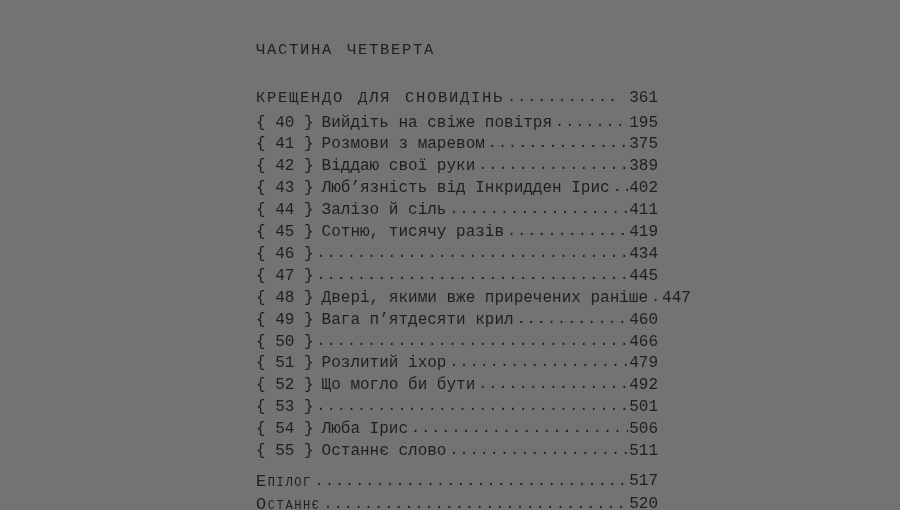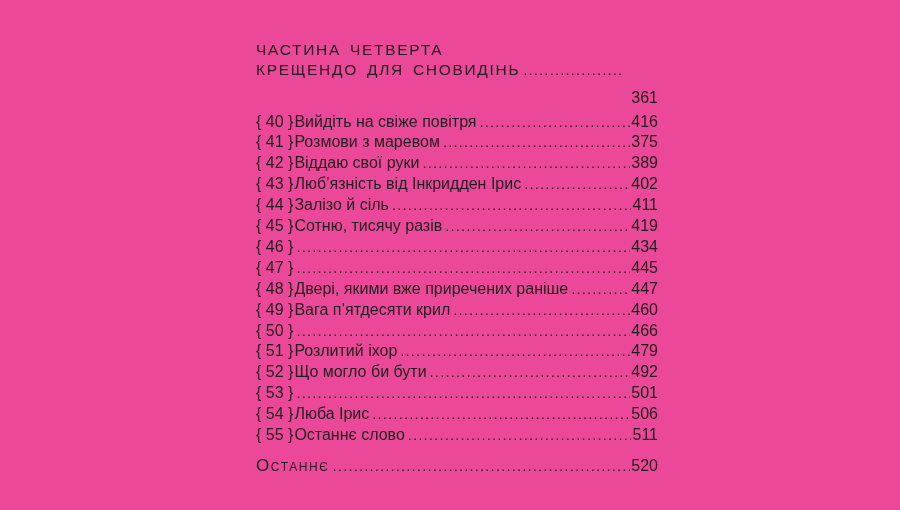--- a/index.html
+++ b/index.html
@@ -9,33 +9,33 @@
   body {
     width: 900px;
     height: 510px;
     background: #ffffff;
     overflow: hidden;
   }
   .book-page {
     position: relative;
     width: 900px;
     height: 510px;
-    background: #ec4899;
+    background: #737373;
     color: #1f1f1f;
-    font-family: Liberation Sans, sans-serif;
+    font-family: Liberation Mono, monospace;
   }
   .toc-block {
     position: absolute;
     left: 256px;
     top: 40px;
     width: 402px;
   }
   .toc-row {
     display: flex;
-    align-items: flex-start;
+    align-items: flex-end;
   }
   
   .part-line1 {
     font-size: 15.5px;
     line-height: 20px;
     letter-spacing: 1.7px;
     word-spacing: 3px;
     white-space: nowrap;
   }
   .part-line2 {
@@ -57,21 +57,21 @@
   }
   .chapter-row {
     font-size: 16px;
     line-height: 20.9px;
   }
   .ch-label {
     white-space: pre;
   }
   .ch-title {
     white-space: nowrap;
-    margin-left: 1px;
+    margin-left: 8px;
   }
   
   .leader {
     flex: 1 1 auto;
     overflow: hidden;
     white-space: nowrap;
     margin-left: 3px;
     margin-right: 1px;
     min-width: 10px;
   }
@@ -112,21 +112,21 @@
         <span class="leader"></span>
         <span class="page-num part-page">361</span>
       </div>
     </div>
 
     <div class="chapters" id="chapters">
         <div class="toc-row chapter-row">
           <span class="ch-label">{ 40 }</span>
           <span class="ch-title">Вийдіть на свіже повітря</span>
           <span class="leader"></span>
-          <span class="page-num">416</span>
+          <span class="page-num">195</span>
         </div>
         <div class="toc-row chapter-row">
           <span class="ch-label">{ 41 }</span>
           <span class="ch-title">Розмови з маревом</span>
           <span class="leader"></span>
           <span class="page-num">375</span>
         </div>
         <div class="toc-row chapter-row">
           <span class="ch-label">{ 42 }</span>
           <span class="ch-title">Віддаю свої руки</span>
@@ -204,20 +204,25 @@
         <div class="toc-row chapter-row">
           <span class="ch-label">{ 55 }</span>
           <span class="ch-title">Останнє слово</span>
           <span class="leader"></span>
           <span class="page-num">511</span>
         </div>
       </div>
 
     <div class="backmatter" id="backmatter">
         <div class="toc-row backmatter-row">
+          <span class="bm-title">Епілог</span>
+          <span class="leader"></span>
+          <span class="page-num">517</span>
+        </div>
+        <div class="toc-row backmatter-row">
           <span class="bm-title">Останнє</span>
           <span class="leader"></span>
           <span class="page-num">520</span>
         </div>
       </div>
 
   </div>
 </div>
 
 </body></html>

